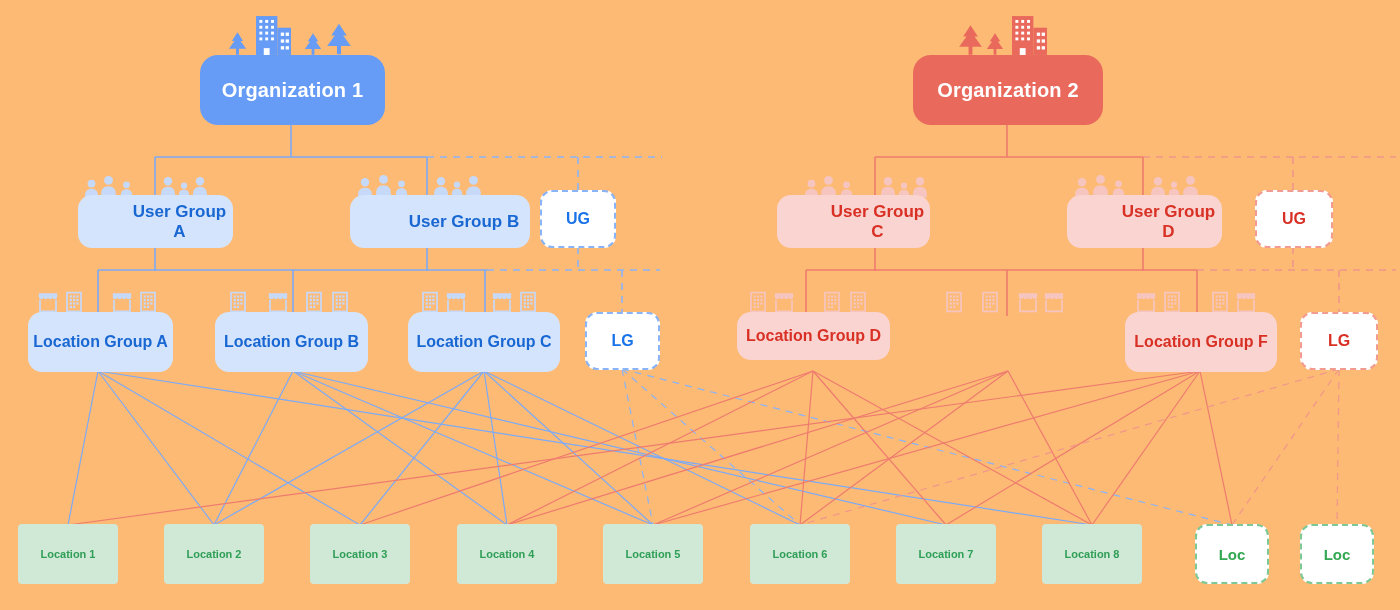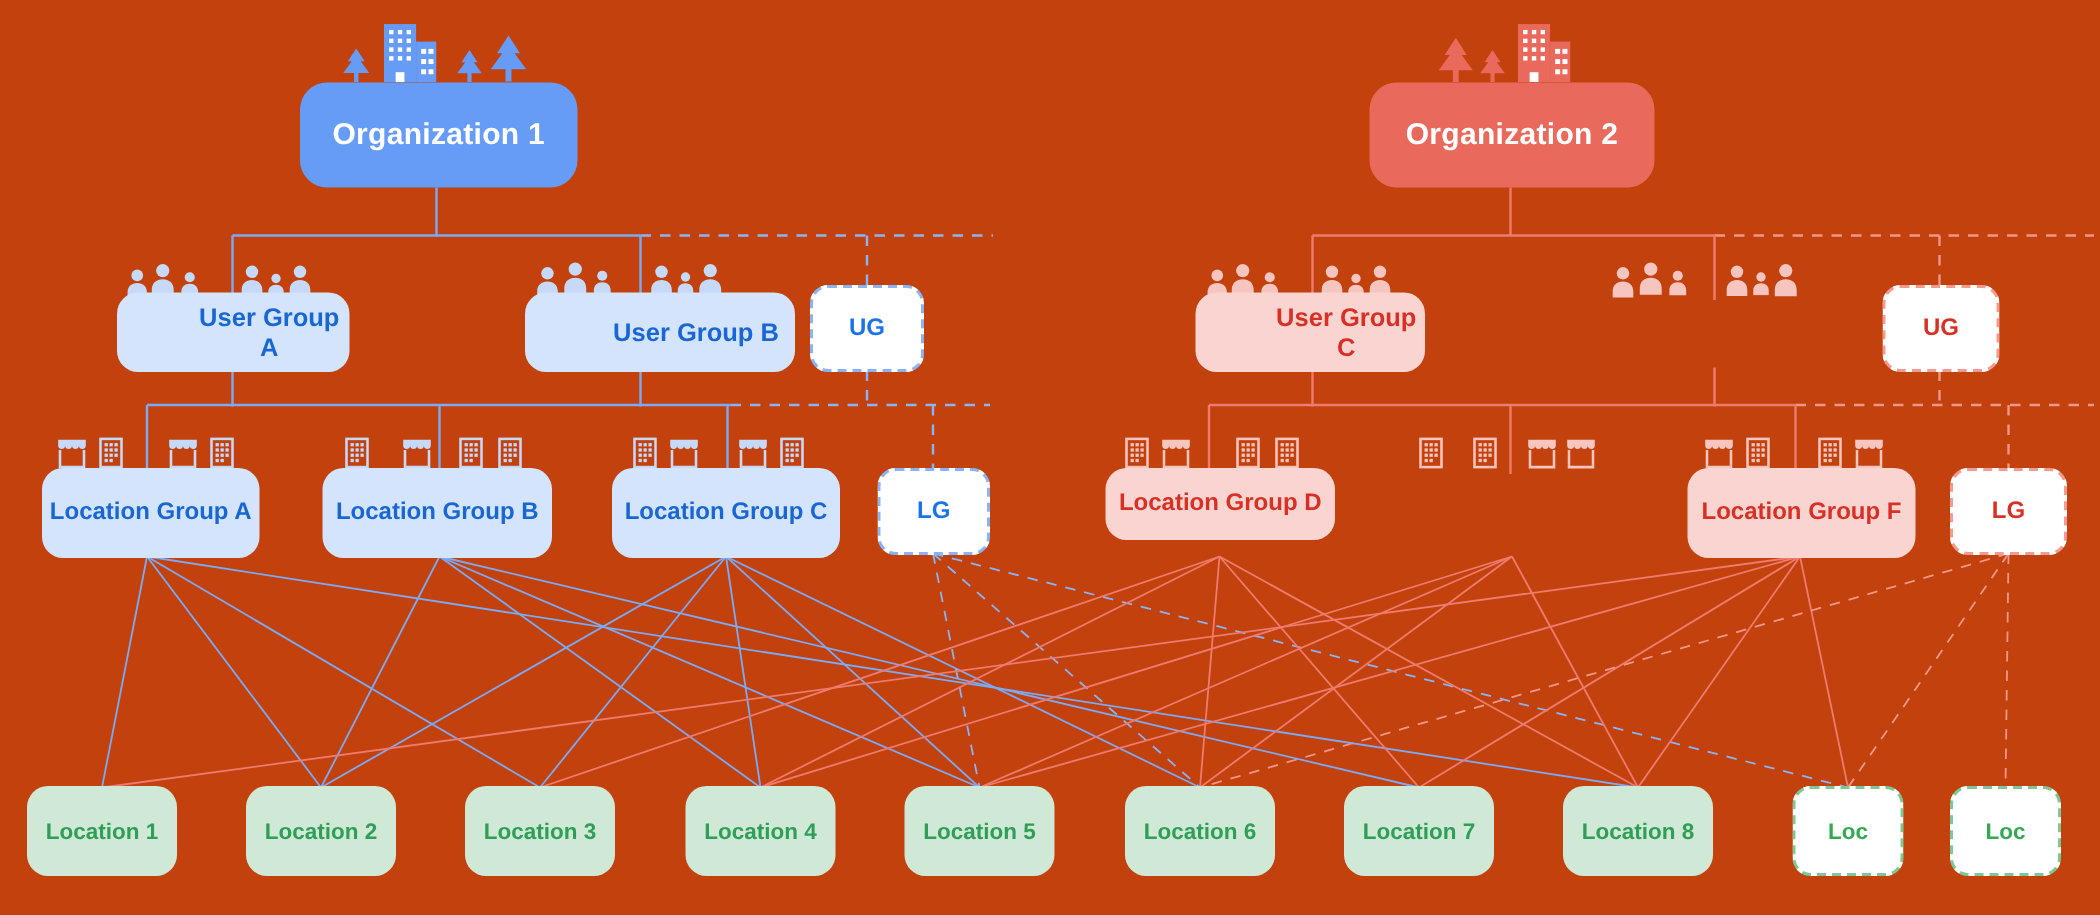--- a/index.html
+++ b/index.html
@@ -1,29 +1,29 @@
 <!DOCTYPE html>
 <html><head>
 <meta charset="utf-8">
 <style>
   html,body{margin:0;padding:0;background:#fff;}
-  .canvas{position:relative;width:1400px;height:610px;background:#c2410c;
+  .canvas{position:relative;width:1400px;height:610px;background:#fdba74;
           font-family:"Liberation Sans",sans-serif;overflow:hidden;}
   #edges-svg{position:absolute;left:0;top:0;z-index:1;}
   .icons{position:absolute;z-index:2;}
   .box{position:absolute;z-index:3;display:flex;align-items:center;justify-content:center;
        font-weight:bold;box-sizing:border-box;text-align:center;}
   .org{border-radius:18px;color:#ffffff;font-size:20px;letter-spacing:.2px;}
   .org1{background:#669cf5;}
   .org2{background:#e96a5c;}
   .grp{border-radius:14px;font-size:17px;padding-left:48px;}
   .lgrp{border-radius:14px;font-size:16px;}
   .blue-fill{background:#d4e4fc;color:#1967d2;}
   .red-fill{background:#f9d4d0;color:#d93025;}
-  .loc{border-radius:14px;font-size:15px;background:#cfe9d6;color:#2f9e56;}
+  .loc{border-radius:4px;font-size:11px;background:#cfe9d6;color:#2f9e56;}
   .dash{background:#ffffff;border-radius:12px;font-size:16px;border:2px dashed;}
   .dash-blue{border-color:#8ab4f8;color:#1a73e8;}
   .dash-red{border-color:#f29b90;color:#d93025;}
   .dash-green{border-color:#7cc995;color:#34a853;font-size:15px;}
   .c-blue{color:#c6d9f9;}
   .c-red{color:#f6c5bf;}
   .c-org1{color:#669cf5;}
   .c-org2{color:#e96a5c;}
 </style>
 </head>
@@ -234,21 +234,22 @@
       <use href="#bldg" x="26" y="0" width="24" height="24"></use>
     <use href="#bldg" x="74" y="0" width="24" height="24"></use>
       <use href="#store" x="100" y="0" width="24" height="24"></use>
   </svg>
 
   <div class="box org org1" style="left:200px;top:55px;width:185px;height:70px">Organization 1</div>
   <div class="box org org2" style="left:913px;top:55px;width:190px;height:70px">Organization 2</div>
 
   <div class="box grp blue-fill" style="left:78px;top:195px;width:155px;height:53px">User Group A</div>
   <div class="box grp blue-fill" style="left:350px;top:195px;width:180px;height:53px">User Group B</div>
-  <div class="box grp red-fill" style="left:797px;top:195px;width:153px;height:53px">User Group C</div>
+  <div class="box grp red-fill" style="left:777px;top:195px;width:153px;height:53px">User Group C</div>
+  <div class="box grp red-fill" style="left:1067px;top:195px;width:155px;height:53px">User Group D</div>
   <div class="box dash dash-blue" style="left:540px;top:190px;width:76px;height:58px">UG</div>
   <div class="box dash dash-red" style="left:1255px;top:190px;width:78px;height:58px">UG</div>
 
   <div class="box lgrp blue-fill" style="left:215px;top:312px;width:153px;height:60px">Location Group B</div>
   <div class="box lgrp blue-fill" style="left:28px;top:312px;width:145px;height:60px">Location Group A</div>
   <div class="box lgrp blue-fill" style="left:408px;top:312px;width:152px;height:60px">Location Group C</div>
   <div class="box lgrp red-fill" style="left:737px;top:312px;width:153px;height:48px">Location Group D</div>
   <div class="box lgrp red-fill" style="left:1125px;top:312px;width:152px;height:60px">Location Group F</div>
   <div class="box dash dash-blue" style="left:585px;top:312px;width:75px;height:58px">LG</div>
   <div class="box dash dash-red" style="left:1300px;top:312px;width:78px;height:58px">LG</div>

